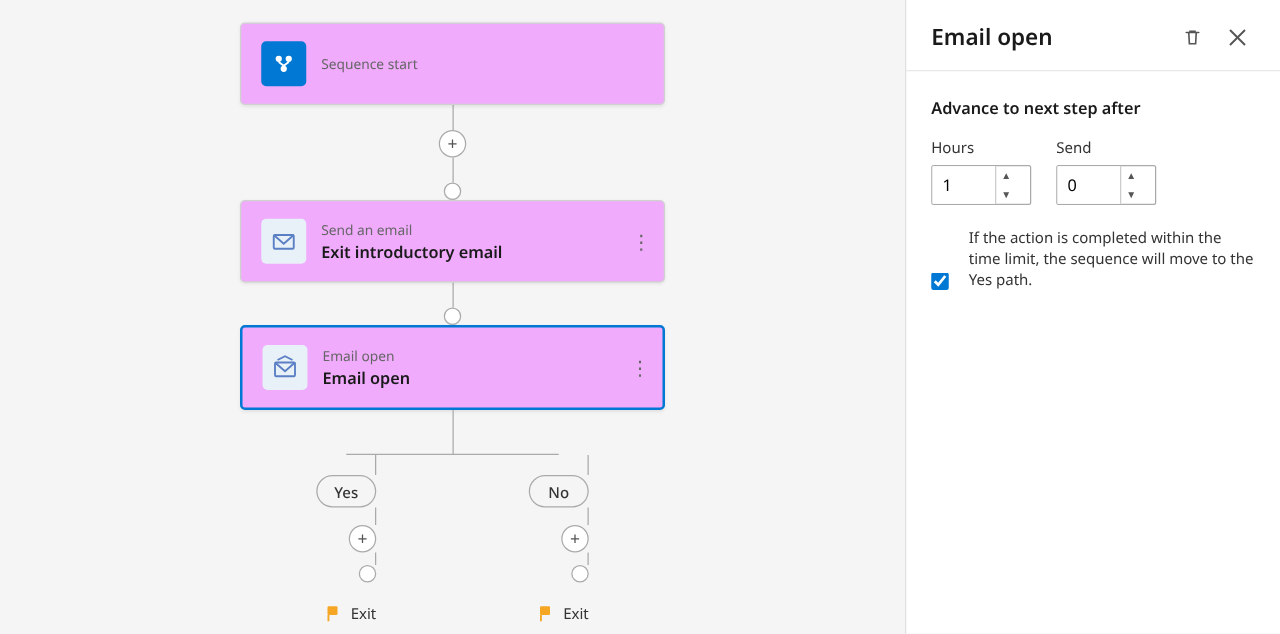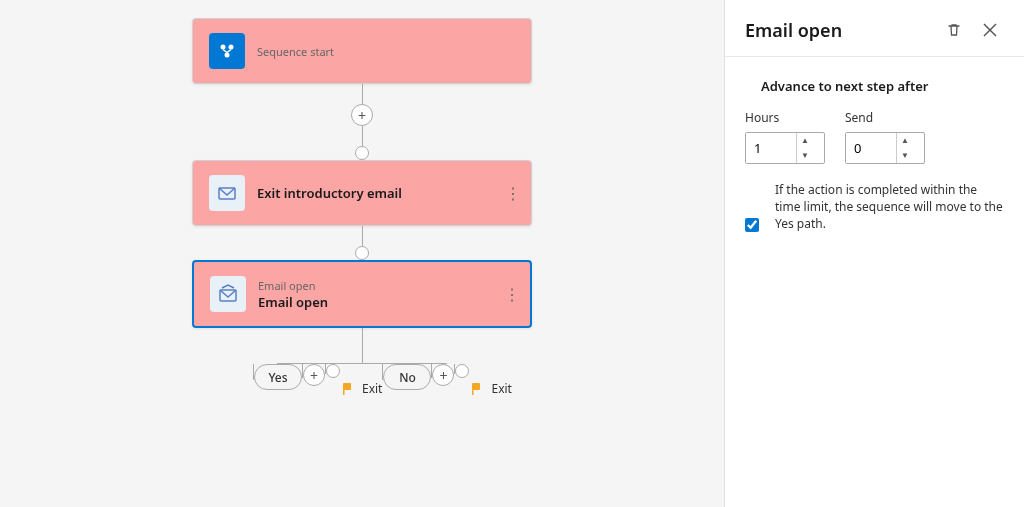--- a/index.html
+++ b/index.html
@@ -26,21 +26,21 @@
 
     
     .flow-wrapper {
       display: flex;
       flex-direction: column;
       align-items: center;
       width: 100%;
     }
 
     .node-card {
-      background: #fca5a5;
+      background: #f0abfc;
       border: 1px solid #d0d0d0;
       border-radius: 4px;
       width: 340px;
       padding: 14px 16px;
       display: flex;
       align-items: center;
       position: relative;
       box-shadow: 0 1px 3px rgba(0,0,0,0.08);
     }
 
@@ -120,22 +120,22 @@
       display: flex;
       align-items: center;
       justify-content: center;
       font-size: 14px;
       color: #555;
       cursor: pointer;
     }
 
     .branch-arm {
       display: flex;
-      flex-direction: row;
-      align-items: flex-start;
+      flex-direction: column;
+      align-items: flex-end;
     }
 
     .branch-pill {
       width: 48px;
       height: 26px;
       border-radius: 13px;
       border: 1.5px solid #aaa;
       background: #f5f5f5;
       display: flex;
       align-items: center;
@@ -209,21 +209,20 @@
     .panel-body {
       padding: 20px;
       flex: 1;
     }
 
     .section-label {
       font-size: 13px;
       font-weight: 600;
       color: #1a1a1a;
       margin-bottom: 14px;
-      margin-left: 16px;
     }
 
     .time-inputs {
       display: flex;
       gap: 20px;
       margin-bottom: 18px;
     }
 
     .time-field {
       display: flex;
@@ -321,20 +320,21 @@
     <div class="connector-circle"></div>
 
     <div class="node-card">
       <div class="node-icon light">
         <svg viewBox="0 0 20 20" fill="none">
           <rect x="2" y="5" width="16" height="11" rx="1" stroke="#5a7fc4" stroke-width="1.5" fill="none"></rect>
           <polyline points="2,5 10,12 18,5" stroke="#5a7fc4" stroke-width="1.5" fill="none"></polyline>
         </svg>
       </div>
       <div class="node-text">
+        <span class="node-label">Send an email</span>
         <span class="node-title">Exit introductory email</span>
       </div>
       <div class="node-menu">⋮</div>
     </div>
 
     <div class="connector-line"></div>
     <div class="connector-circle"></div>
 
     <div class="node-card selected">
       <div class="node-icon light">

